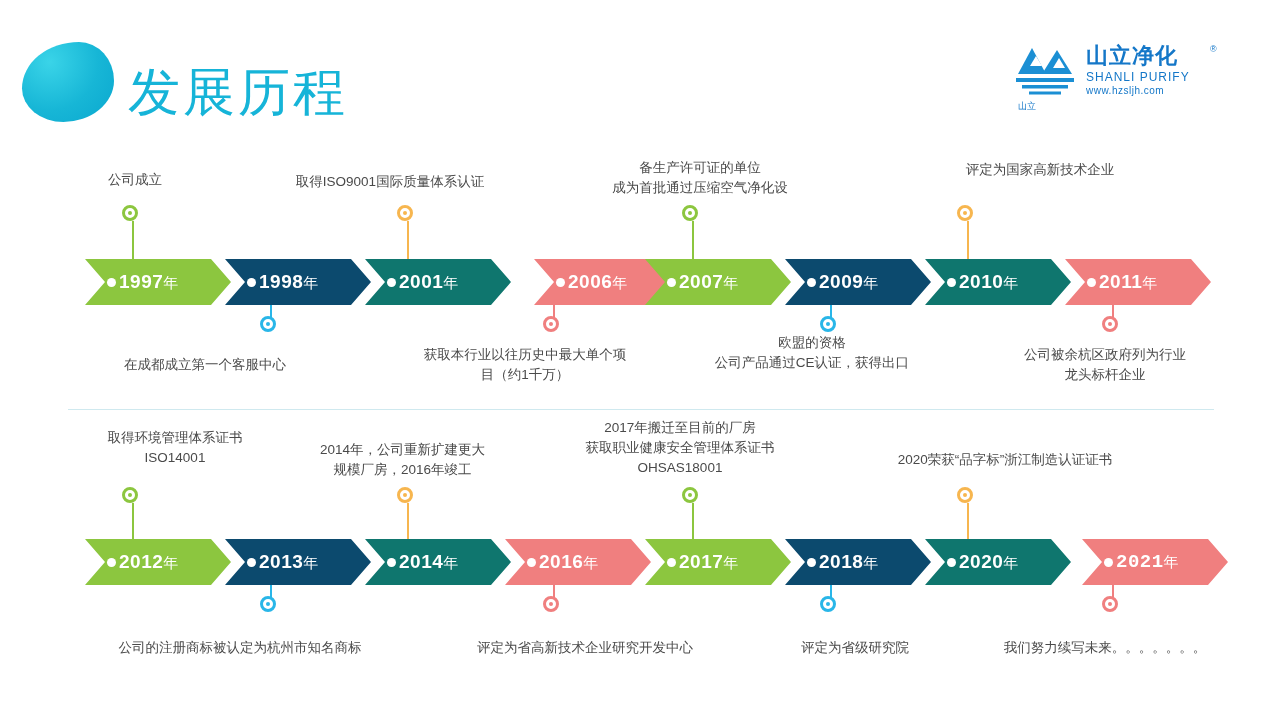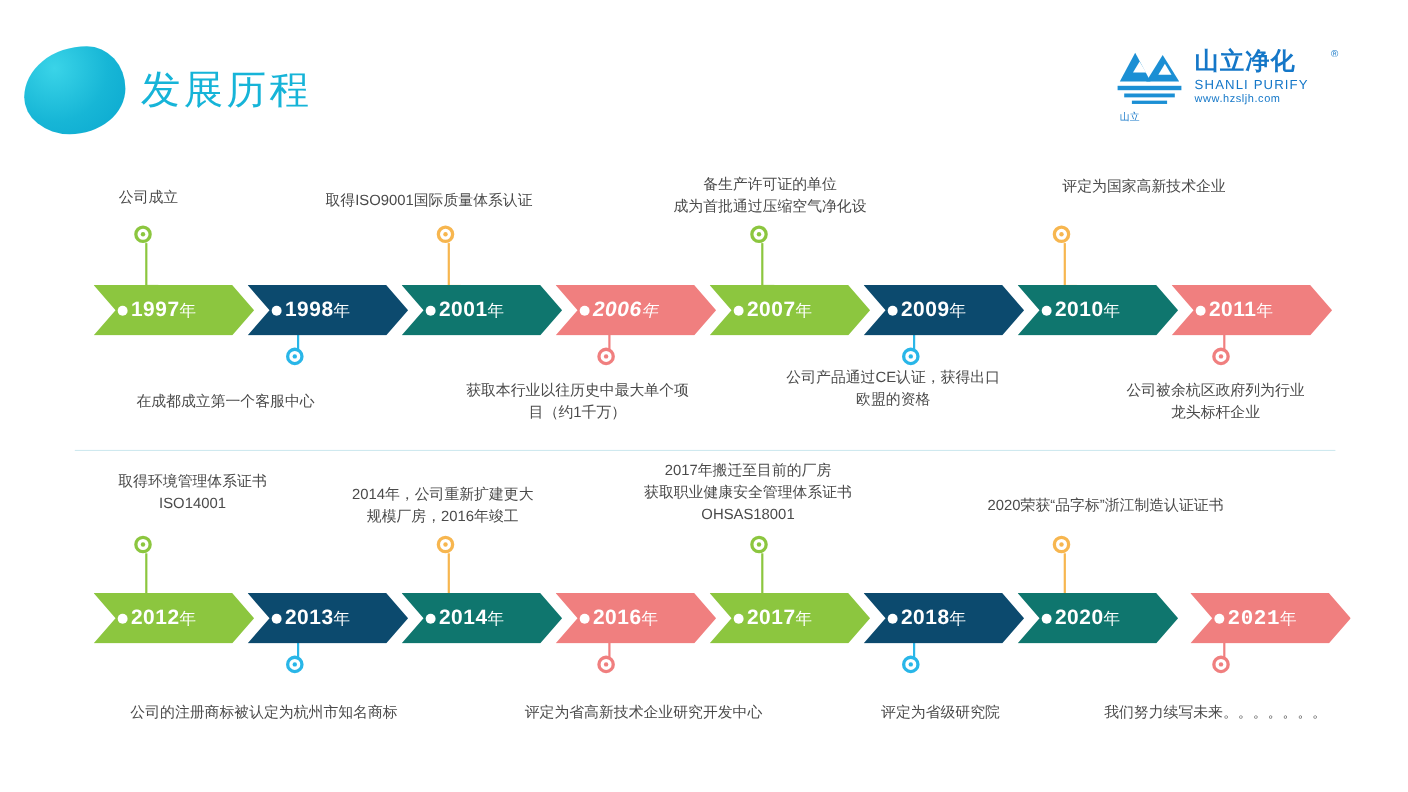--- a/index.html
+++ b/index.html
@@ -27,21 +27,21 @@
     top: 42px;
     width: 92px;
     height: 80px;
     background: radial-gradient(circle at 30% 25%, #3ad4e8 0%, #17b6d6 55%, #0aa7cf 100%);
     border-radius: 62% 38% 55% 45% / 58% 48% 52% 42%;
   }
   .page-title {
     position: absolute;
     left: 128px;
     top: 58px;
-    font-size: 36px;
+    font-size: 52px;
     color: #16b4d8;
     letter-spacing: 3px;
     font-weight: normal;
   }
   .logo {
     position: absolute;
     right: 58px;
     top: 44px;
     width: 210px;
     height: 72px;
@@ -284,21 +284,21 @@
     <span class="year"><span>1997</span><span class="suffix">年</span></span>
   </div>
   <div class="chev c-blue" style="left:225px;">
     <span class="dot"></span>
     <span class="year"><span>1998</span><span class="suffix">年</span></span>
   </div>
   <div class="chev c-orange" style="left:365px;">
     <span class="dot"></span>
     <span class="year"><span>2001</span><span class="suffix">年</span></span>
   </div>
-  <div class="chev c-red" style="left:505px;font-style:italic;">
+  <div class="chev c-red" style="left:534px;">
     <span class="dot"></span>
     <span class="year"><span>2006</span><span class="suffix">年</span></span>
   </div>
   <div class="chev c-green" style="left:645px;">
     <span class="dot"></span>
     <span class="year"><span>2007</span><span class="suffix">年</span></span>
   </div>
   <div class="chev c-blue" style="left:785px;">
     <span class="dot"></span>
     <span class="year"><span>2009</span><span class="suffix">年</span></span>
@@ -324,22 +324,22 @@
 </div>
 <div class="caption" style="left:380px; top:345px; width:290px;">
   <div>获取本行业以往历史中最大单个项</div>
   <div>目（约1千万）</div>
 </div>
 <div class="caption" style="left:555px; top:158px; width:290px;">
   <div>备生产许可证的单位</div>
   <div>成为首批通过压缩空气净化设</div>
 </div>
 <div class="caption" style="left:672px; top:333px; width:280px;">
+  <div>欧盟的资格</div>
   <div>公司产品通过CE认证，获得出口</div>
-  <div>欧盟的资格</div>
 </div>
 <div class="caption" style="left:905px; top:160px; width:270px;">
   <span>评定为国家高新技术企业</span>
 </div>
 <div class="caption" style="left:965px; top:345px; width:280px;">
   <div>公司被余杭区政府列为行业</div>
   <div>龙头标杆企业</div>
 </div>
 
 <div class="conn" style="left:125px; top:487px;">

